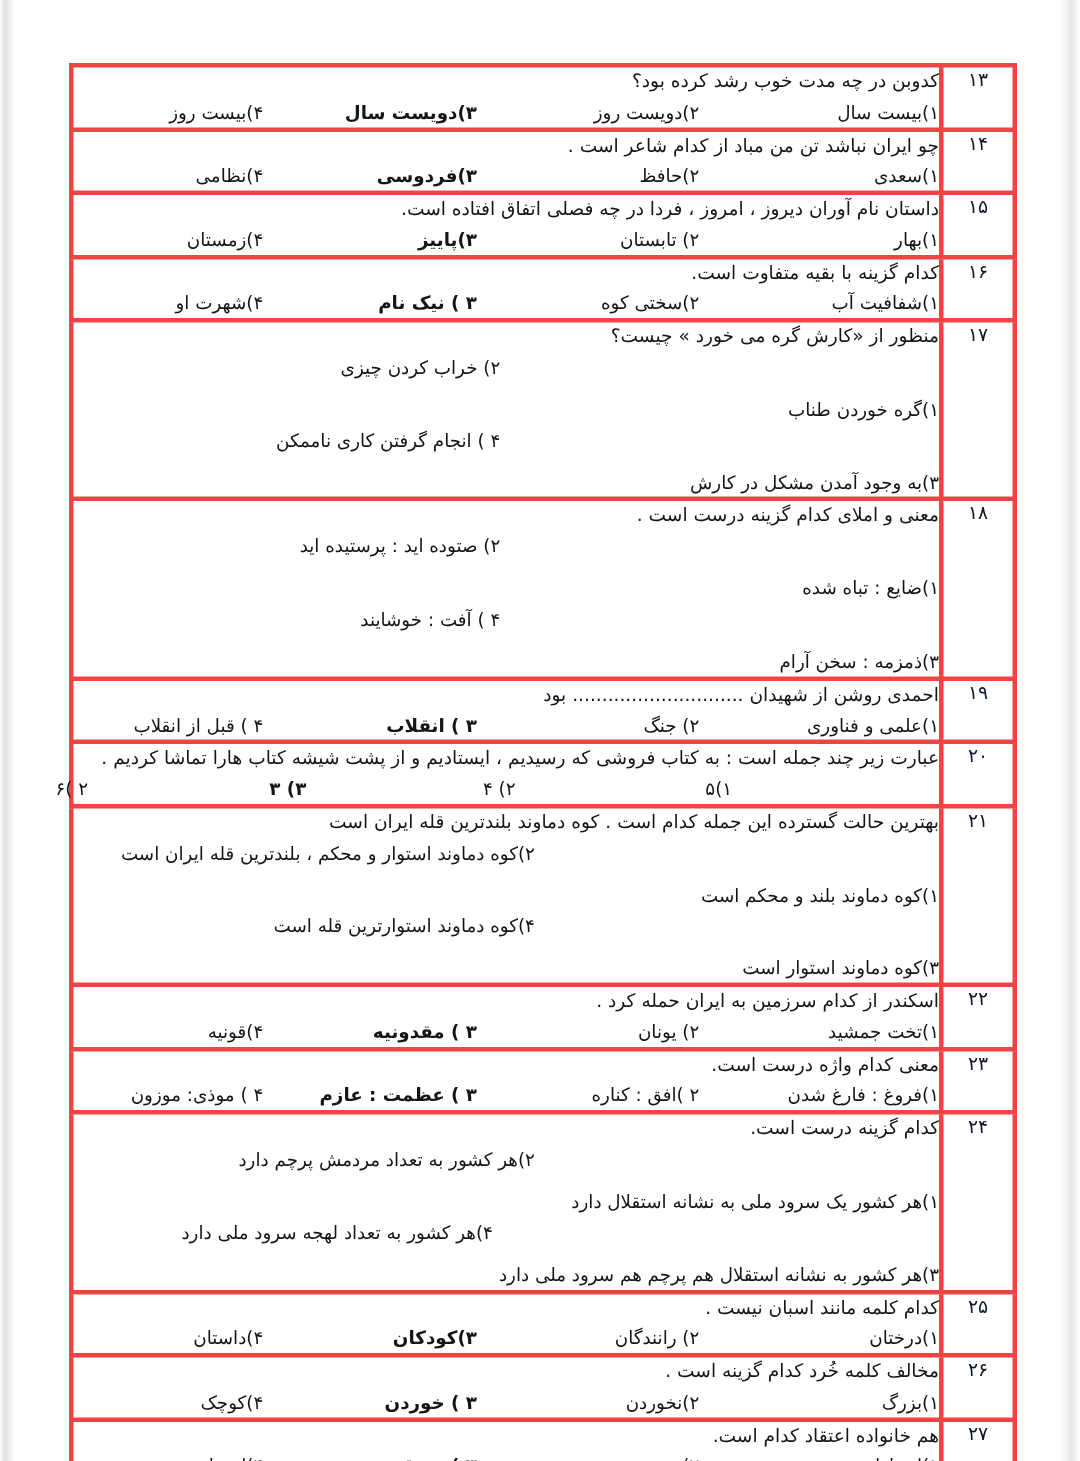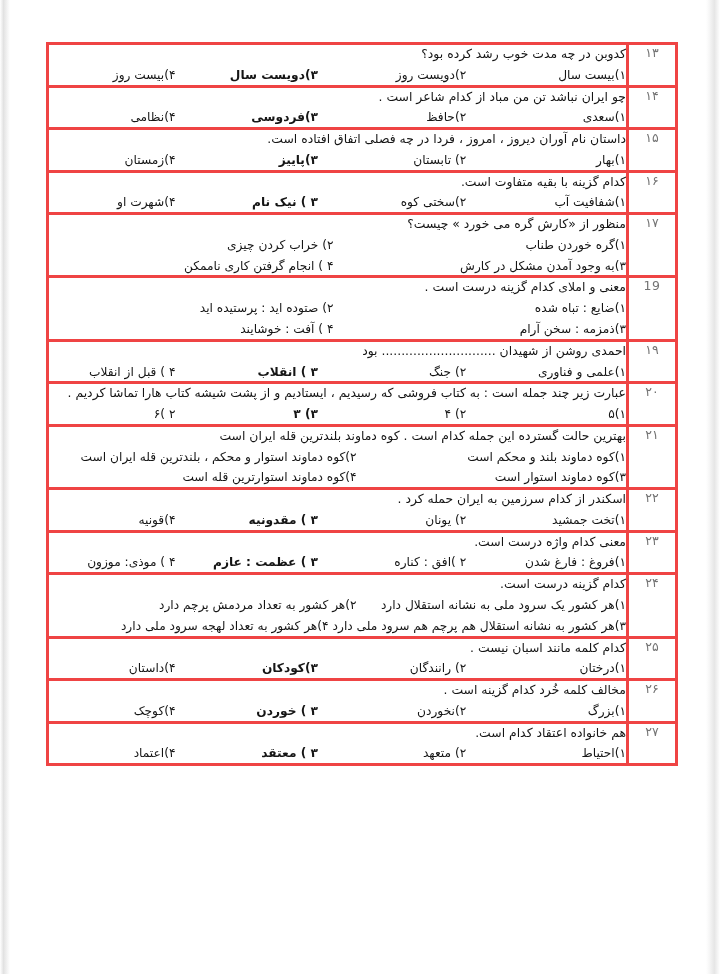--- a/index.html
+++ b/index.html
@@ -48,21 +48,21 @@
     vertical-align: top;
     padding: 0;
     background: #fff;
   }
   td.qnum {
     width: 46px;
     text-align: center;
     font-size: 12.5px;
     padding-top: 5px;
     letter-spacing: 0.5px;
-    color: #737373;
+    color: #0f172a;
   }
   td.qbody {
     padding: 4px 7px 5px 7px;
   }
 
   .stem {
     font-size: 12.4px;
     line-height: 1.5;
     text-align: right;
     white-space: nowrap;
@@ -79,27 +79,27 @@
   }
   
   .opts.four > .opt { flex: 1 1 25%; text-align: right; }
   .opts.four > .opt:nth-child(1) { flex: 0 0 27%; }
   .opts.four > .opt:nth-child(2) { flex: 0 0 25%; }
   .opts.four > .opt:nth-child(3) { flex: 0 0 24%; font-weight: bold; }
   .opts.four > .opt:nth-child(4) { flex: 0 0 24%; }
 
   
   .opts.two > .opt { flex: 0 0 50%; }
-  .opts.two > .opt:nth-child(1) { flex: 0 0 50%; }
+  .opts.two > .opt:nth-child(1) { flex: 0 0 50%; margin-top: 28px; }
   .opts.two > .opt:nth-child(2) { flex: 0 0 50%; }
 
   .opts.two.wide > .opt:nth-child(1) { flex: 0 0 46%; }
   .opts.two.wide > .opt:nth-child(2) { flex: 0 0 54%; }
 
-  .opts.numeric > .opt { text-align: right; }
+  .opts.numeric > .opt { text-align: left; }
 
   .opt { padding-left: 4px; }
 </style>
 </head>
 <body>
 
 <div class="page-edge-left"></div>
 <div class="page-edge-right"></div>
 
 <div class="sheet">
@@ -161,21 +161,21 @@
               <span class="opt">۱)گره خوردن طناب</span>
               <span class="opt">۲) خراب کردن چیزی</span>
             </div>
             <div class="opts two">
               <span class="opt">۳)به وجود آمدن مشکل در کارش</span>
               <span class="opt">۴ ) انجام گرفتن کاری ناممکن</span>
             </div>
           </td>
         </tr>
         <tr>
-          <td class="qnum">19</td>
+          <td class="qnum">۱۸</td>
           <td class="qbody">
             <div class="stem">معنی و املای کدام گزینه درست است .</div>
             <div class="opts two">
               <span class="opt">۱)ضایع : تباه شده</span>
               <span class="opt">۲) صتوده اید : پرستیده اید</span>
             </div>
             <div class="opts two">
               <span class="opt">۳)ذمزمه : سخن آرام</span>
               <span class="opt">۴ ) آفت : خوشایند</span>
             </div>

